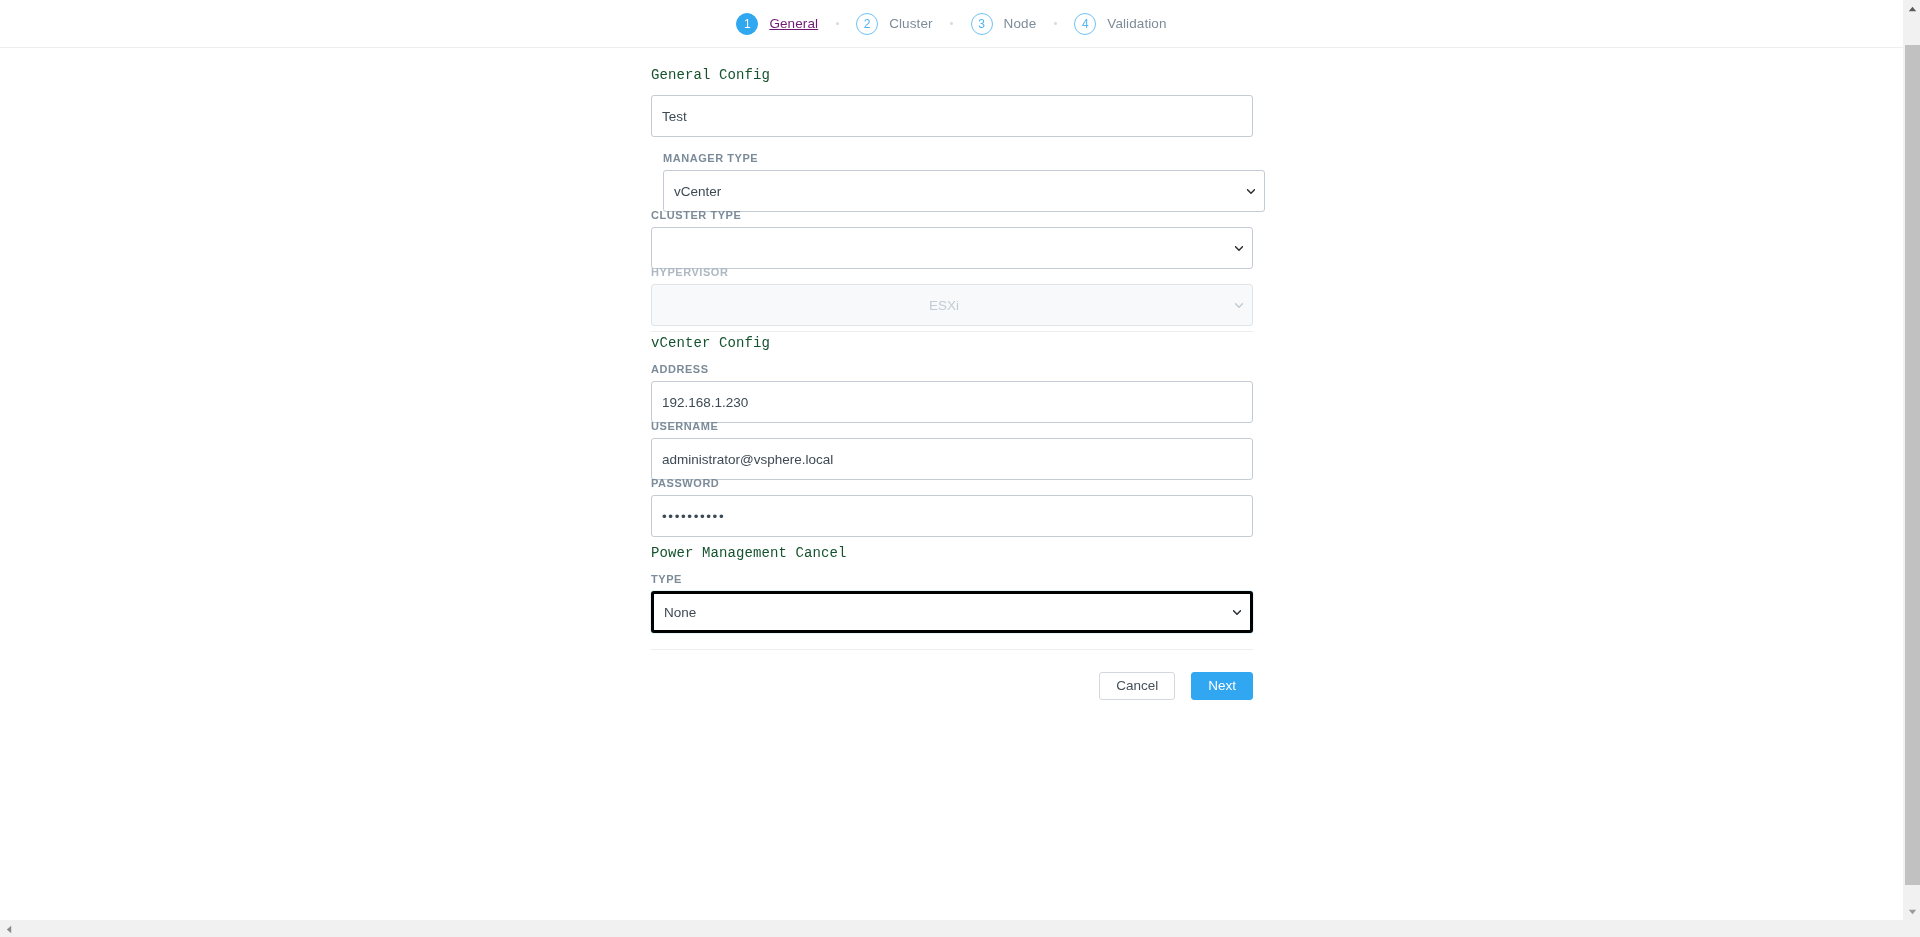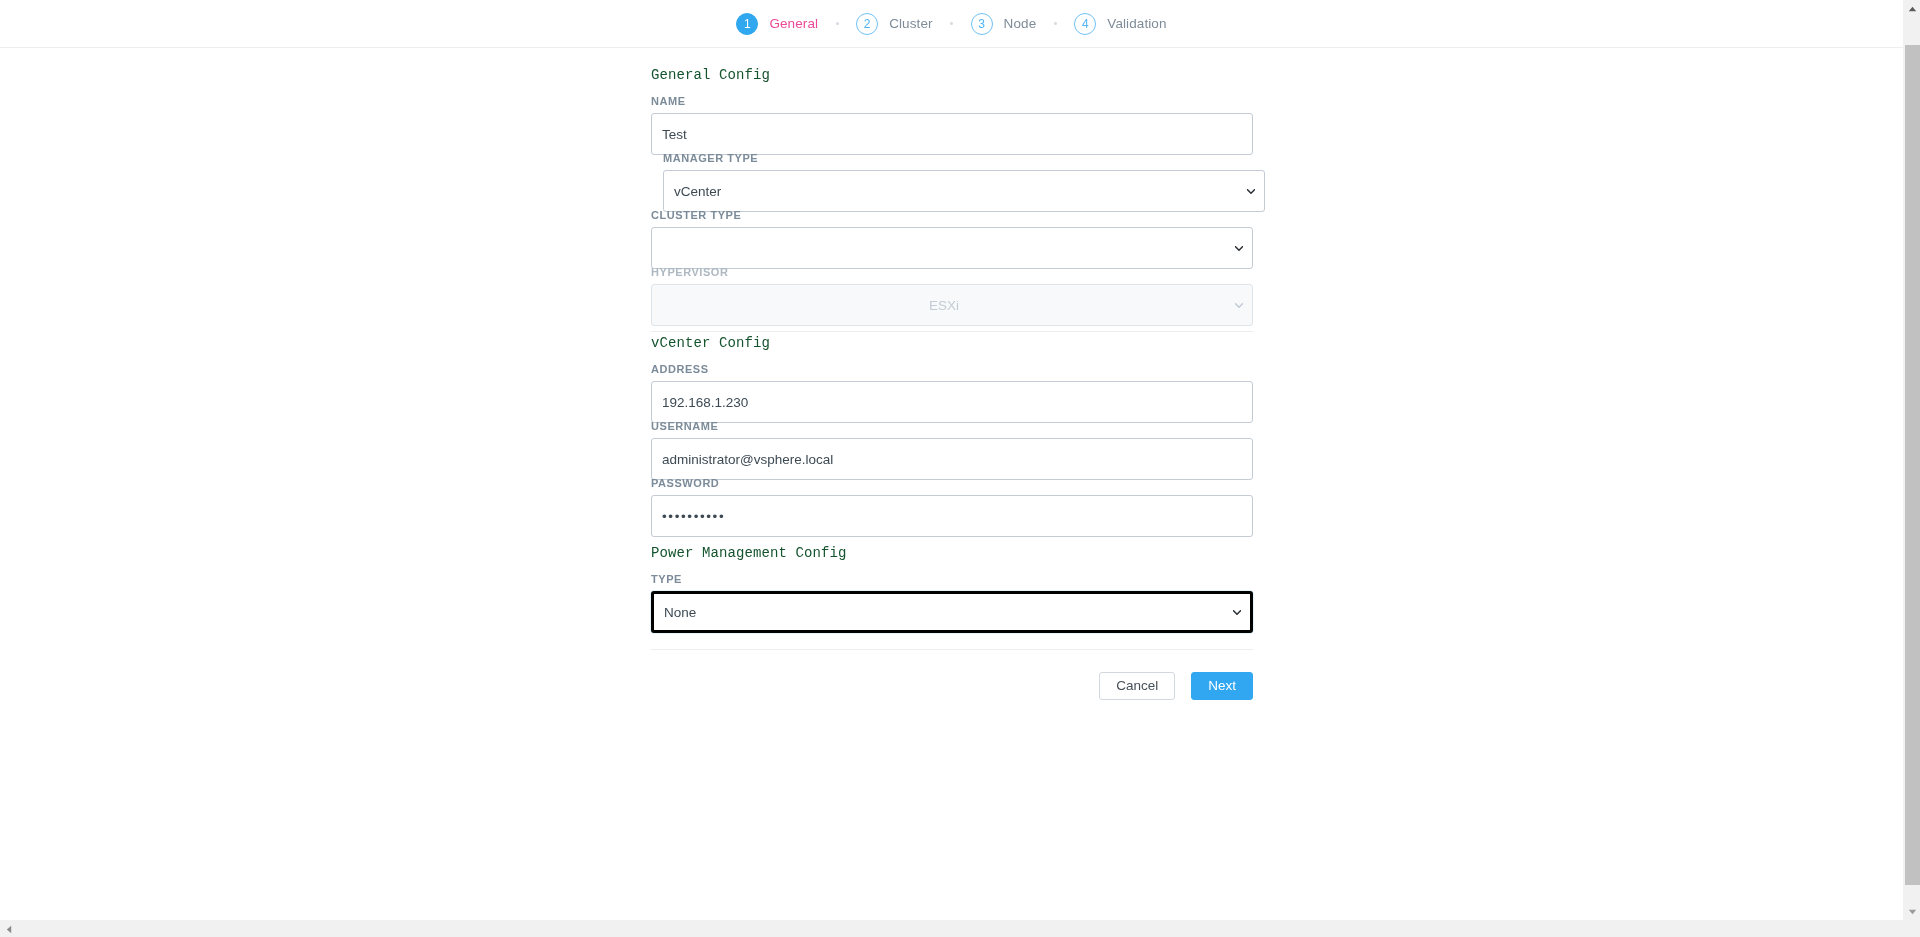--- a/index.html
+++ b/index.html
@@ -75,21 +75,21 @@
     background: #ffffff;
     border: 1px solid #6dc2f5;
     color: #4fb3f3;
   }
   .step-label {
     font-size: 13.5px;
     color: #7e8c99;
     letter-spacing: .1px;
     white-space: nowrap;
   }
-  .step-label.active { color: #ec4899; }
+  .step-label.active { color: #701a75; text-decoration: underline; }
   .step-sep {
     width: 38px;
     display: flex;
     align-items: center;
     justify-content: center;
   }
   .step-sep span {
     display: block;
     width: 3px;
     height: 3px;
@@ -335,21 +335,20 @@
     </div>
 
     <div class="scroll-body">
       <div class="form-col">
 
         <div style="position:absolute; left:0; top:19px;">
           <div class="section-title">General Config</div>
         </div>
 
         <div class="field" style="position:absolute; left:0; top:47px;">
-          <label class="field-label">NAME</label>
           <input class="control" type="text" value="Test" style="">
         </div>
 
         <div class="field" style="position:absolute; left:12px; top:104px;">
           <label class="field-label">MANAGER TYPE</label>
           <div class="control select-control">
             <span class="sel-text">vCenter</span>
             <span class="chev">
               <svg width="8" height="5" viewBox="0 0 8 5">
                   <path d="M0.5 0.7 L4 4.3 L7.5 0.7" fill="none" stroke="#2c3136" stroke-width="1.5" stroke-linecap="round" stroke-linejoin="round"></path>
@@ -398,21 +397,21 @@
         </div>
 
         <div class="field" style="position:absolute; left:0; top:429px;">
           <label class="field-label">PASSWORD</label>
           <div class="control">
             <span class="pw-dots">••••••••••</span>
           </div>
         </div>
 
         <div style="position:absolute; left:0; top:497px;">
-          <div class="section-title">Power Management Config</div>
+          <div class="section-title">Power Management Cancel</div>
         </div>
 
         <div class="field" style="position:absolute; left:0; top:525px;">
           <label class="field-label">TYPE</label>
           <div class="control select-control focused">
             <span class="sel-text">None</span>
             <span class="chev">
               <svg width="8" height="5" viewBox="0 0 8 5">
                   <path d="M0.5 0.7 L4 4.3 L7.5 0.7" fill="none" stroke="#2c3136" stroke-width="1.5" stroke-linecap="round" stroke-linejoin="round"></path>
                 </svg>

